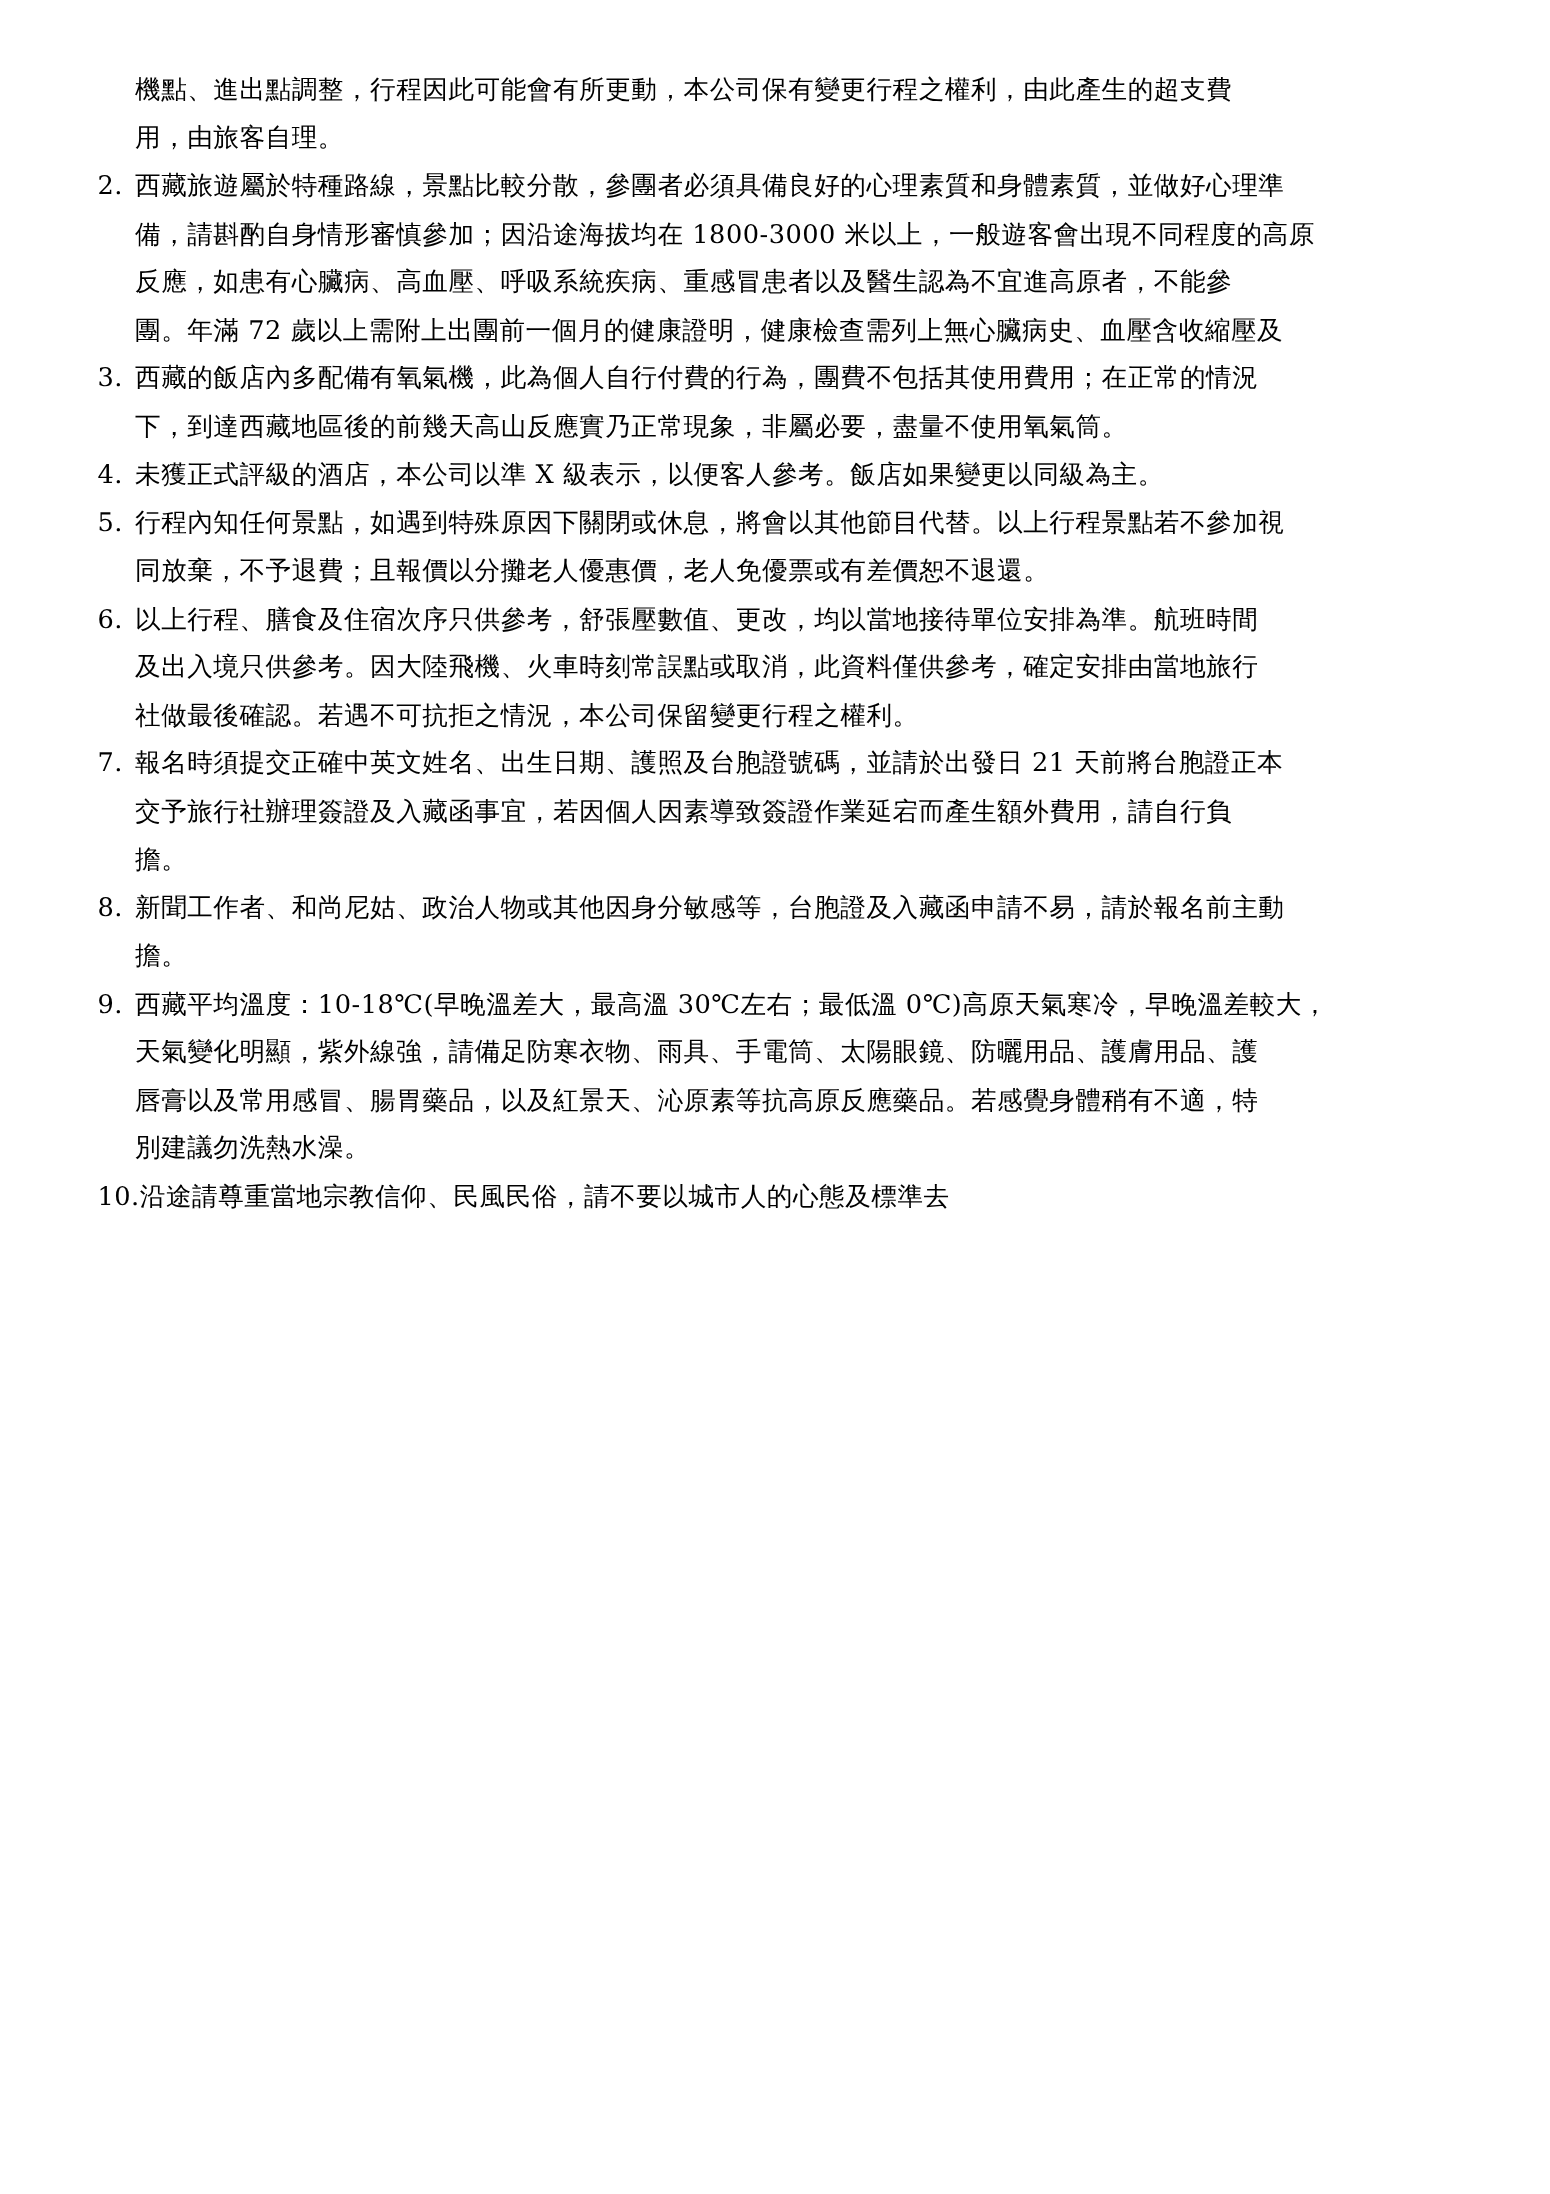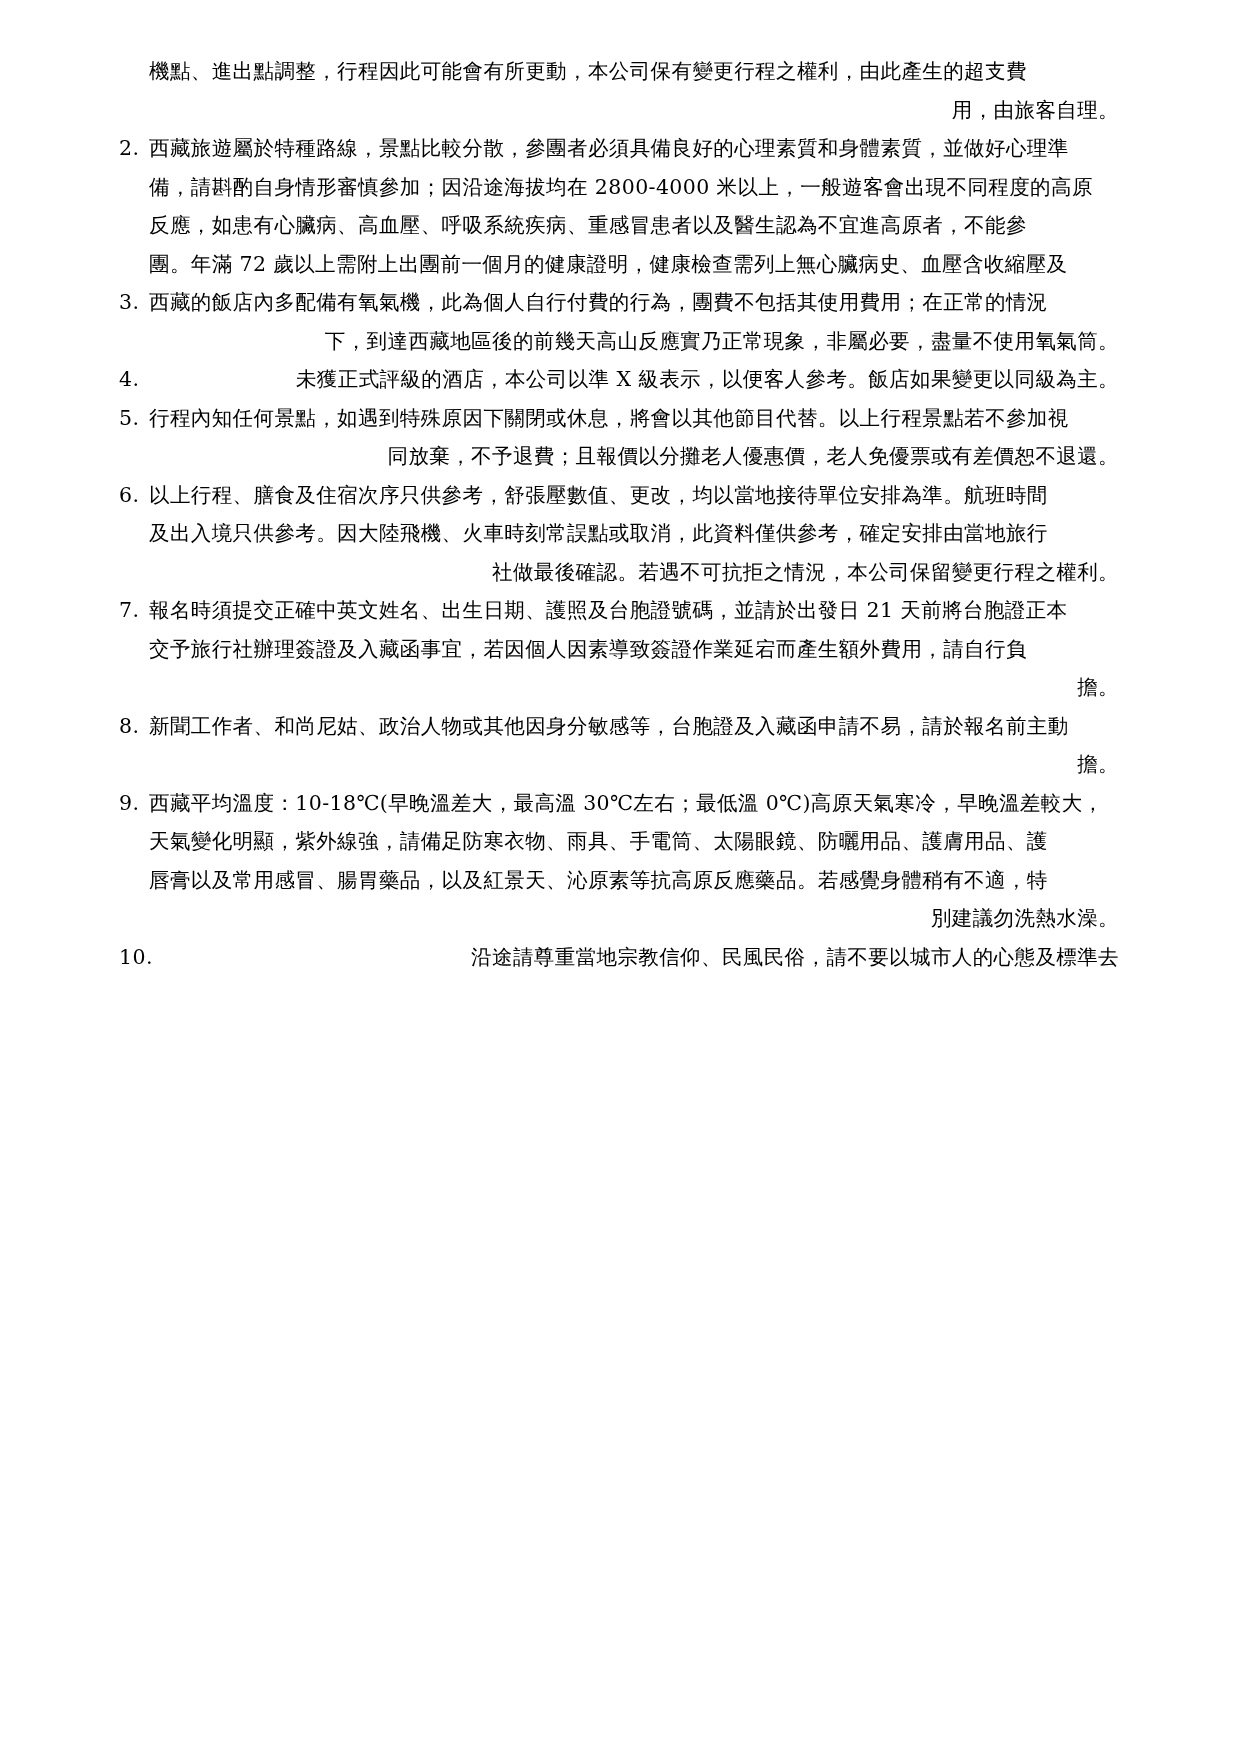--- a/index.html
+++ b/index.html
@@ -15,21 +15,20 @@
   }
   .page {
     position: relative;
     width: 1240px;
     height: 1755px;
     box-sizing: border-box;
     padding: 52px 78px 0 78px;
   }
   .doc-body {
     width: 1000px;
-    margin-left: 41px;
   }
   .para {
     display: flex;
     align-items: flex-start;
     font-size: 20.5px;
     line-height: 38.5px;
     letter-spacing: 0.4px;
     margin: 0;
   }
   .marker {
@@ -52,42 +51,42 @@
     line-height: 38.5px;
   }
   .continuation {
     padding-left: 30px;
   }
   .continuation .text {
     text-align: justify;
     text-justify: inter-character;
   }
   .last-line .text {
-    text-align: right;
+    text-align: left;
   }
 </style>
 </head>
 <body>
 
 <div class="page">
   <div class="doc-body">
 
     <div class="para continuation">
       <div class="text">機點、進出點調整，行程因此可能會有所更動，本公司保有變更行程之權利，由此產生的超支費</div>
     </div>
     <div class="para continuation last-line">
       <div class="text">用，由旅客自理。</div>
     </div>
 
     <div class="para">
       <div class="marker marker-wide">2.</div>
       <div class="text">西藏旅遊屬於特種路線，景點比較分散，參團者必須具備良好的心理素質和身體素質，並做好心理準</div>
     </div>
     <div class="para continuation">
-      <div class="text">備，請斟酌自身情形審慎參加；因沿途海拔均在 2800-4000 米以上，一般遊客會出現不同程度的高原</div>
+      <div class="text">備，請斟酌自身情形審慎參加；因沿途海拔均在 1800-3000 米以上，一般遊客會出現不同程度的高原</div>
     </div>
     <div class="para continuation">
       <div class="text">反應，如患有心臟病、高血壓、呼吸系統疾病、重感冒患者以及醫生認為不宜進高原者，不能參</div>
     </div>
     <div class="para continuation">
       <div class="text">團。年滿 72 歲以上需附上出團前一個月的健康證明，健康檢查需列上無心臟病史、血壓含收縮壓及</div>
     </div>
 
     <div class="para">
       <div class="marker marker-wide">3.</div>

